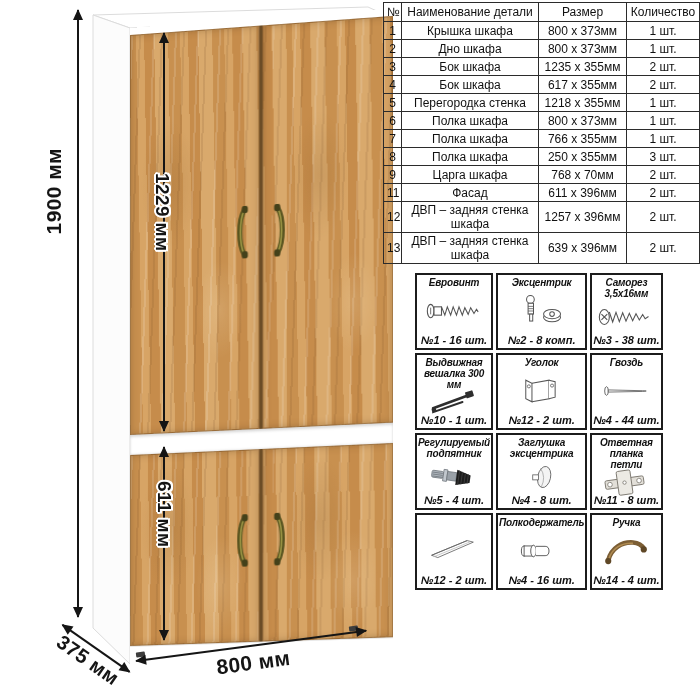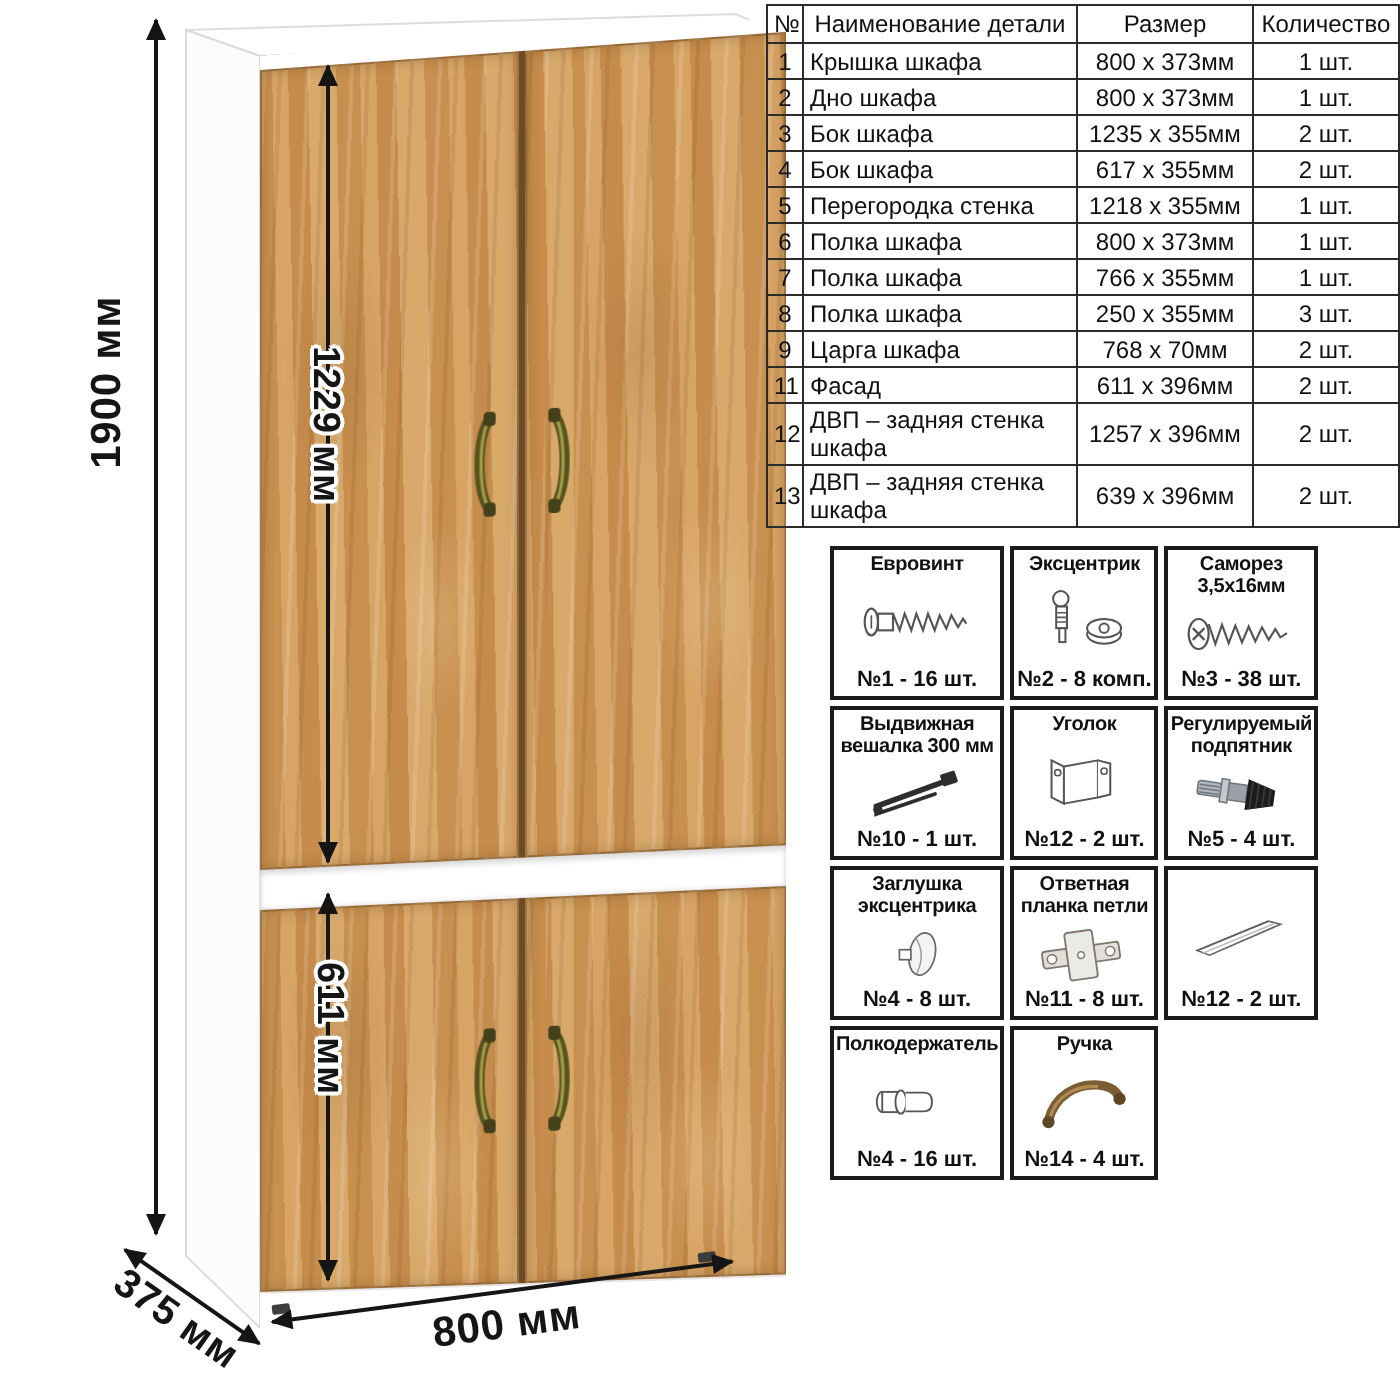--- a/index.html
+++ b/index.html
@@ -76,32 +76,33 @@
   
   .parts{
     position:absolute;left:383px;top:2px;width:316px;
     border-collapse:collapse;table-layout:fixed;
     font-size:12px;line-height:14px;
   }
   .parts th,.parts td{border:1px solid #2b2b2b;padding:1px 3px;font-weight:400;
     overflow:hidden;}
   .parts th{text-align:center;height:16px;}
   .parts td{text-align:center;height:15px;}
-  .parts td.col-name{text-align:left;}
+  .parts td.col-name{text-align:center;}
   col.c-num{width:18px;} col.c-name{width:137px;} col.c-size{width:88px;} col.c-qty{width:73px;}
 
   
   .hw-grid{
     position:absolute;left:415px;top:273px;width:244px;
     display:grid;grid-template-columns:repeat(3,1fr);gap:3px;
   }
   .hw-cell{
     border:2px solid #1c1c1c;background:#fff;height:77px;box-sizing:border-box;
     display:flex;flex-direction:column;align-items:center;justify-content:space-between;
     padding:2px 1px;
+    font-style:italic;
   }
   .hw-title{font-weight:700;font-size:10px;letter-spacing:-.2px;text-align:center;line-height:1.1;}
   .hw-count{font-weight:700;font-size:11px;white-space:nowrap;}
   .hw-icon{flex:1;min-height:0;display:flex;align-items:center;justify-content:center;width:100%;}
   .hw-icon svg{max-height:34px;}
 </style>
 </head>
 <body>
 
 <div>
@@ -330,20 +331,30 @@
             <path d="M14 8 L14 32 L22 36 L22 12 Z" fill="#fff" stroke="#555" stroke-width="1.3"></path>
             <path d="M22 36 L44 32 L44 8 L22 12" fill="none" stroke="#555" stroke-width="1.3"></path>
             <path d="M44 8 L52 10 L52 30 L44 32" fill="#fff" stroke="#555" stroke-width="1.3"></path>
             <circle cx="18" cy="16" r="2" fill="none" stroke="#555"></circle>
             <circle cx="48" cy="15" r="2" fill="none" stroke="#555"></circle>
           </svg>
         </div>
         <div class="hw-count">№12 - 2 шт.</div>
       </div>
       <div class="hw-cell">
+        <div class="hw-title">Гвоздь</div>
+        <div class="hw-icon">
+          <svg viewBox="0 0 70 36" width="62" height="26">
+            <ellipse cx="8" cy="18" rx="2.5" ry="6" fill="#fff" stroke="#555" stroke-width="1.2"></ellipse>
+            <path d="M10.5 16.5 L58 17.6 L63 18 L58 18.6 L10.5 19.5 Z" fill="#fff" stroke="#555" stroke-width="1.1"></path>
+          </svg>
+        </div>
+        <div class="hw-count">№4 - 44 шт.</div>
+      </div>
+      <div class="hw-cell">
         <div class="hw-title">Регулируемый подпятник</div>
         <div class="hw-icon">
           <svg viewBox="0 0 70 44" width="62" height="34">
             <g transform="rotate(8 35 22)">
               <rect x="6" y="17" width="15" height="9" rx="2" fill="#aeb5bc" stroke="#70767c"></rect>
               <path d="M7 19.5 h13 M7 22 h13 M7 24.5 h13" stroke="#70767c" stroke-width="1"></path>
               <rect x="21" y="14" width="5" height="15" fill="#c2c8ce" stroke="#70767c"></rect>
               <rect x="26" y="16" width="12" height="11" fill="#9aa1a8" stroke="#70767c"></rect>
               <path d="M38 12 L56 17 L56 27 L38 32 Z" fill="#1c1c1c"></path>
               <path d="M41 12.8 v18.4 M45 13.9 v16.2 M49 15 v14 M53 16.1 v11.8" stroke="#3a3a3a" stroke-width="1.2"></path>

